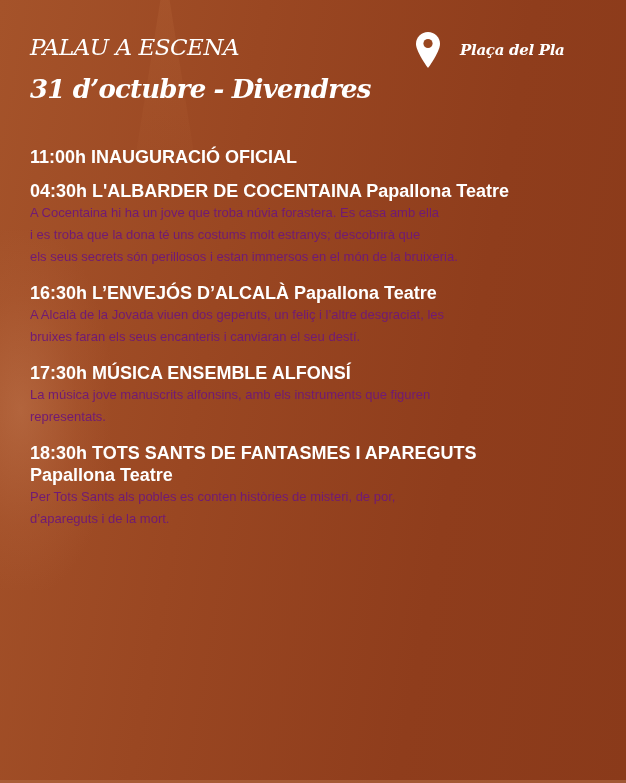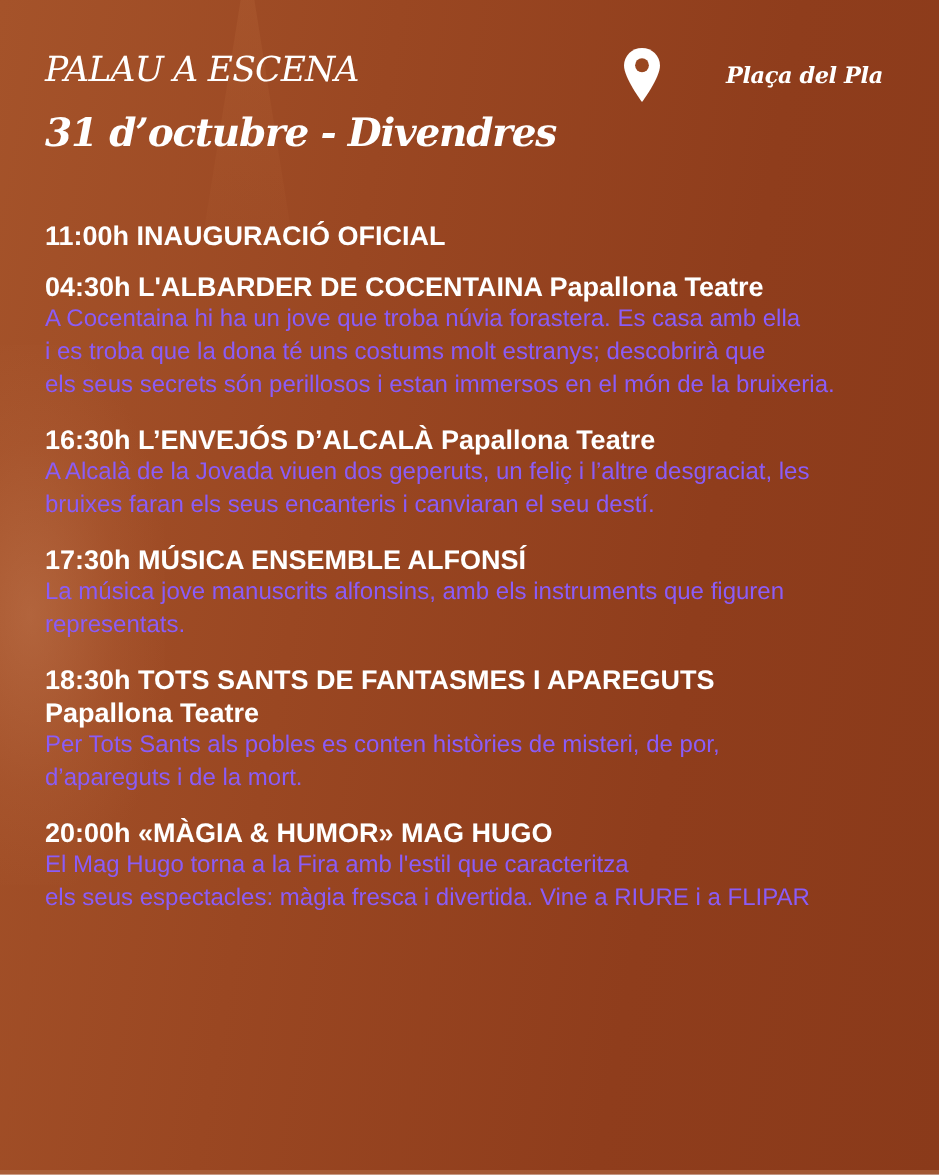--- a/index.html
+++ b/index.html
@@ -27,36 +27,36 @@
     .header { position: absolute; left: 30px; top: 30px; width: 566px; }
     .title {
       font-family: "DejaVu Serif", serif; font-style: italic; font-weight: normal;
       font-size: 23px; letter-spacing: -0.5px; margin: 0; line-height: 34px;
     }
     .date {
       font-family: "DejaVu Serif", serif; font-style: italic; font-weight: bold;
       font-size: 26px; letter-spacing: -0.8px; margin: 8px 0 0 0; line-height: 34px;
     }
     .location {
-      position: absolute; left: 386px; top: 2px; display: flex; align-items: center; gap: 24px;
+      position: absolute; left: 386px; top: 2px; display: flex; align-items: center;
     }
     .pin { width: 24px; height: 36px; display: block; }
     .location-label {
       font-family: "DejaVu Serif", serif; font-style: italic; font-weight: bold;
       font-size: 15px; margin-left: 20px; letter-spacing: -0.3px;
     }
     .events { position: absolute; left: 30px; top: 146px; width: 590px; }
     .event { margin-bottom: 14px; }
     .event-title {
       font-family: "Liberation Sans", sans-serif; font-weight: bold;
       font-size: 18px; line-height: 22px; margin: 0;
     }
     .event-desc {
-      font-family: "Liberation Sans", sans-serif; font-size: 16px;
-      line-height: 22px; margin: 0; white-space: pre-line; color: #8b5cf6;
+      font-family: "Liberation Sans", sans-serif; font-size: 13px;
+      line-height: 22px; margin: 0; white-space: pre-line; color: #701a75;
     }
   </style>
 </head>
 <body>
 
 <div class="bg-spire"></div>
 <div class="bg-figure"></div>
 
 <div class="header">
   <h1 class="title">PALAU A ESCENA</h1>
@@ -89,20 +89,15 @@
     <p class="event-title">17:30h MÚSICA ENSEMBLE ALFONSÍ</p>
     <p class="event-desc">La música jove manuscrits alfonsins, amb els instruments que figuren
 representats.</p>
   </div>
   <div class="event">
     <p class="event-title" style="white-space:pre-line;">18:30h TOTS SANTS DE FANTASMES I APAREGUTS
 Papallona Teatre</p>
     <p class="event-desc">Per Tots Sants als pobles es conten històries de misteri, de por,
 d’apareguts i de la mort.</p>
   </div>
-  <div class="event">
-    <p class="event-title">20:00h «MÀGIA &amp; HUMOR» MAG HUGO</p>
-    <p class="event-desc">El Mag Hugo torna a la Fira amb l'estil que caracteritza
-els seus espectacles: màgia fresca i divertida. Vine a RIURE i a FLIPAR</p>
-  </div>
 </div>
 
 <div class="bottom-strip"></div>
 
 </body></html>

